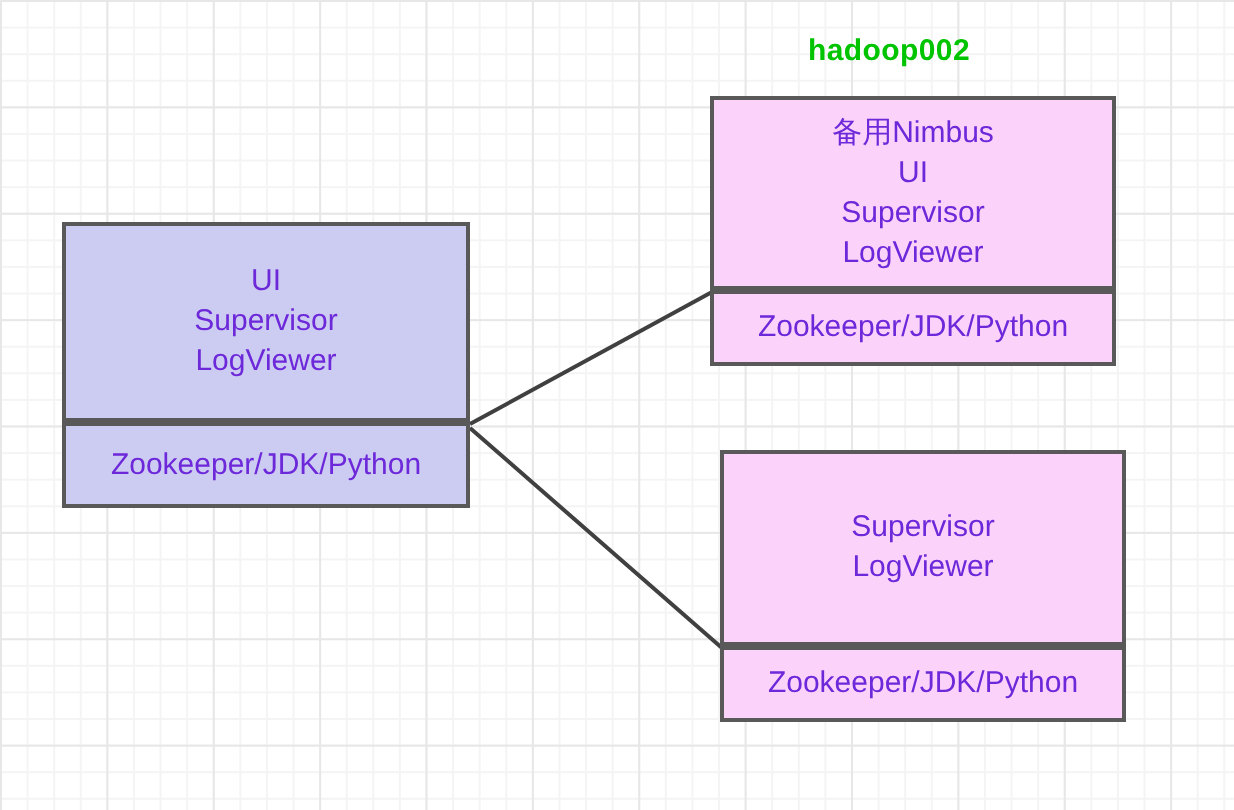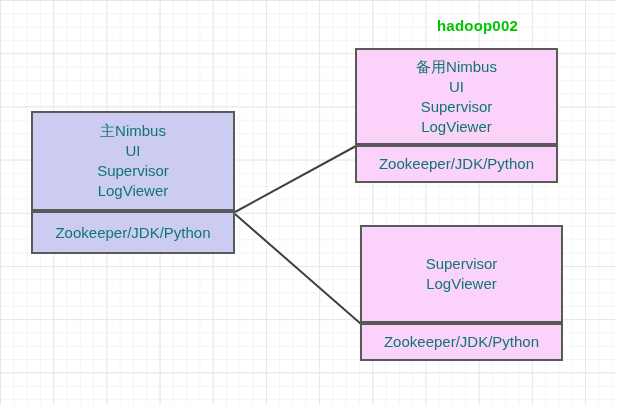--- a/index.html
+++ b/index.html
@@ -24,61 +24,60 @@
   }
   .node-section {
     position: absolute;
     box-sizing: border-box;
     border: 2px solid #595959;
     display: flex;
     align-items: center;
     justify-content: center;
     text-align: center;
     font-size: 15px;
-    color: #0f766e;
+    color: #6d28d9;
     cursor: default;
   }
   .services div { line-height: 20px; }
   .runtime-text { line-height: 18px; }
   .node-label {
     position: absolute;
     text-align: center;
     font-size: 15px;
     font-weight: bold;
     letter-spacing: 0.2px;
   }
 
   
   .n1-top    { left: 31px;  top: 111px; width: 204px; height: 100px; }
   .n1-bottom { left: 31px;  top: 211px; width: 204px; height: 43px;  }
   .n1-label  { left: 31px;  top: 262px; width: 204px; }
 
   
-  .n2-label  { left: 376px; top: 17px;  width: 203px; }
+  .n2-label  { left: 343px; top: 17px;  width: 203px; }
   .n2-top    { left: 355px; top: 48px;  width: 203px; height: 97px; }
   .n2-bottom { left: 355px; top: 145px; width: 203px; height: 38px; }
 
   
   .n3-top    { left: 360px; top: 225px; width: 203px; height: 98px; }
   .n3-bottom { left: 360px; top: 323px; width: 203px; height: 38px; }
   .n3-label  { left: 360px; top: 376px; width: 203px; }
 </style>
 </head>
 <body>
 
 <div class="canvas">
 
   <svg class="connector-layer" viewBox="0 0 617 405" xmlns="http://www.w3.org/2000/svg">
     <line x1="235" y1="212" x2="356" y2="146" stroke-width="2" style="stroke: rgb(64, 64, 64);"></line>
     <line x1="235" y1="214" x2="361" y2="324" stroke-width="2" style="stroke: rgb(64, 64, 64);"></line>
   </svg>
 
   <div class="node-section n1-top" style="background-color: rgb(204, 204, 242); border-color: rgb(89, 89, 89);">
     <div class="services">
-      <div>主Nimbus</div>
       <div>UI</div>
       <div>Supervisor</div>
       <div>LogViewer</div>
     </div>
   </div>
   <div class="node-section n1-bottom" style="background-color: rgb(204, 204, 242); border-color: rgb(89, 89, 89);">
     <div class="runtime-text">Zookeeper/JDK/Python</div>
   </div>
 
   <div class="node-label n2-label" style="color: rgb(0, 196, 0);">hadoop002</div>

